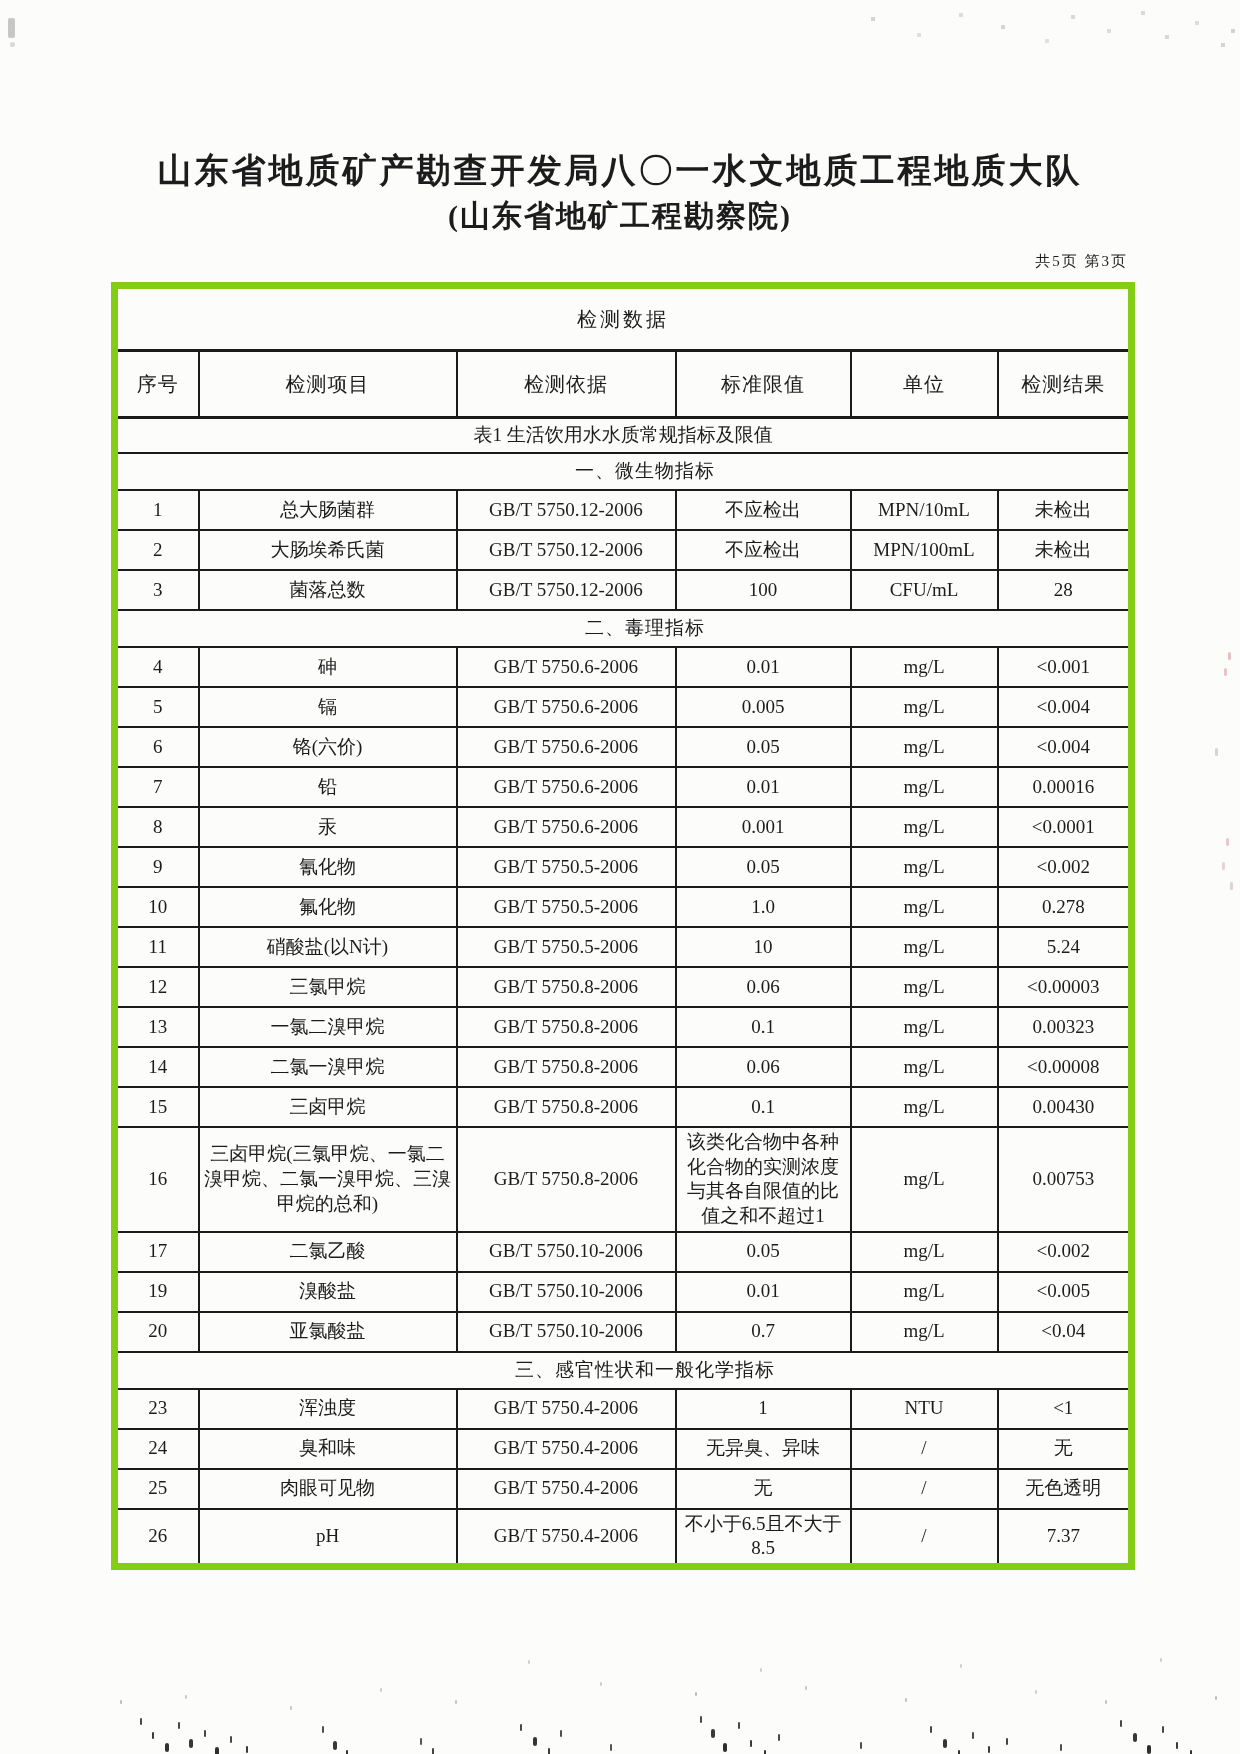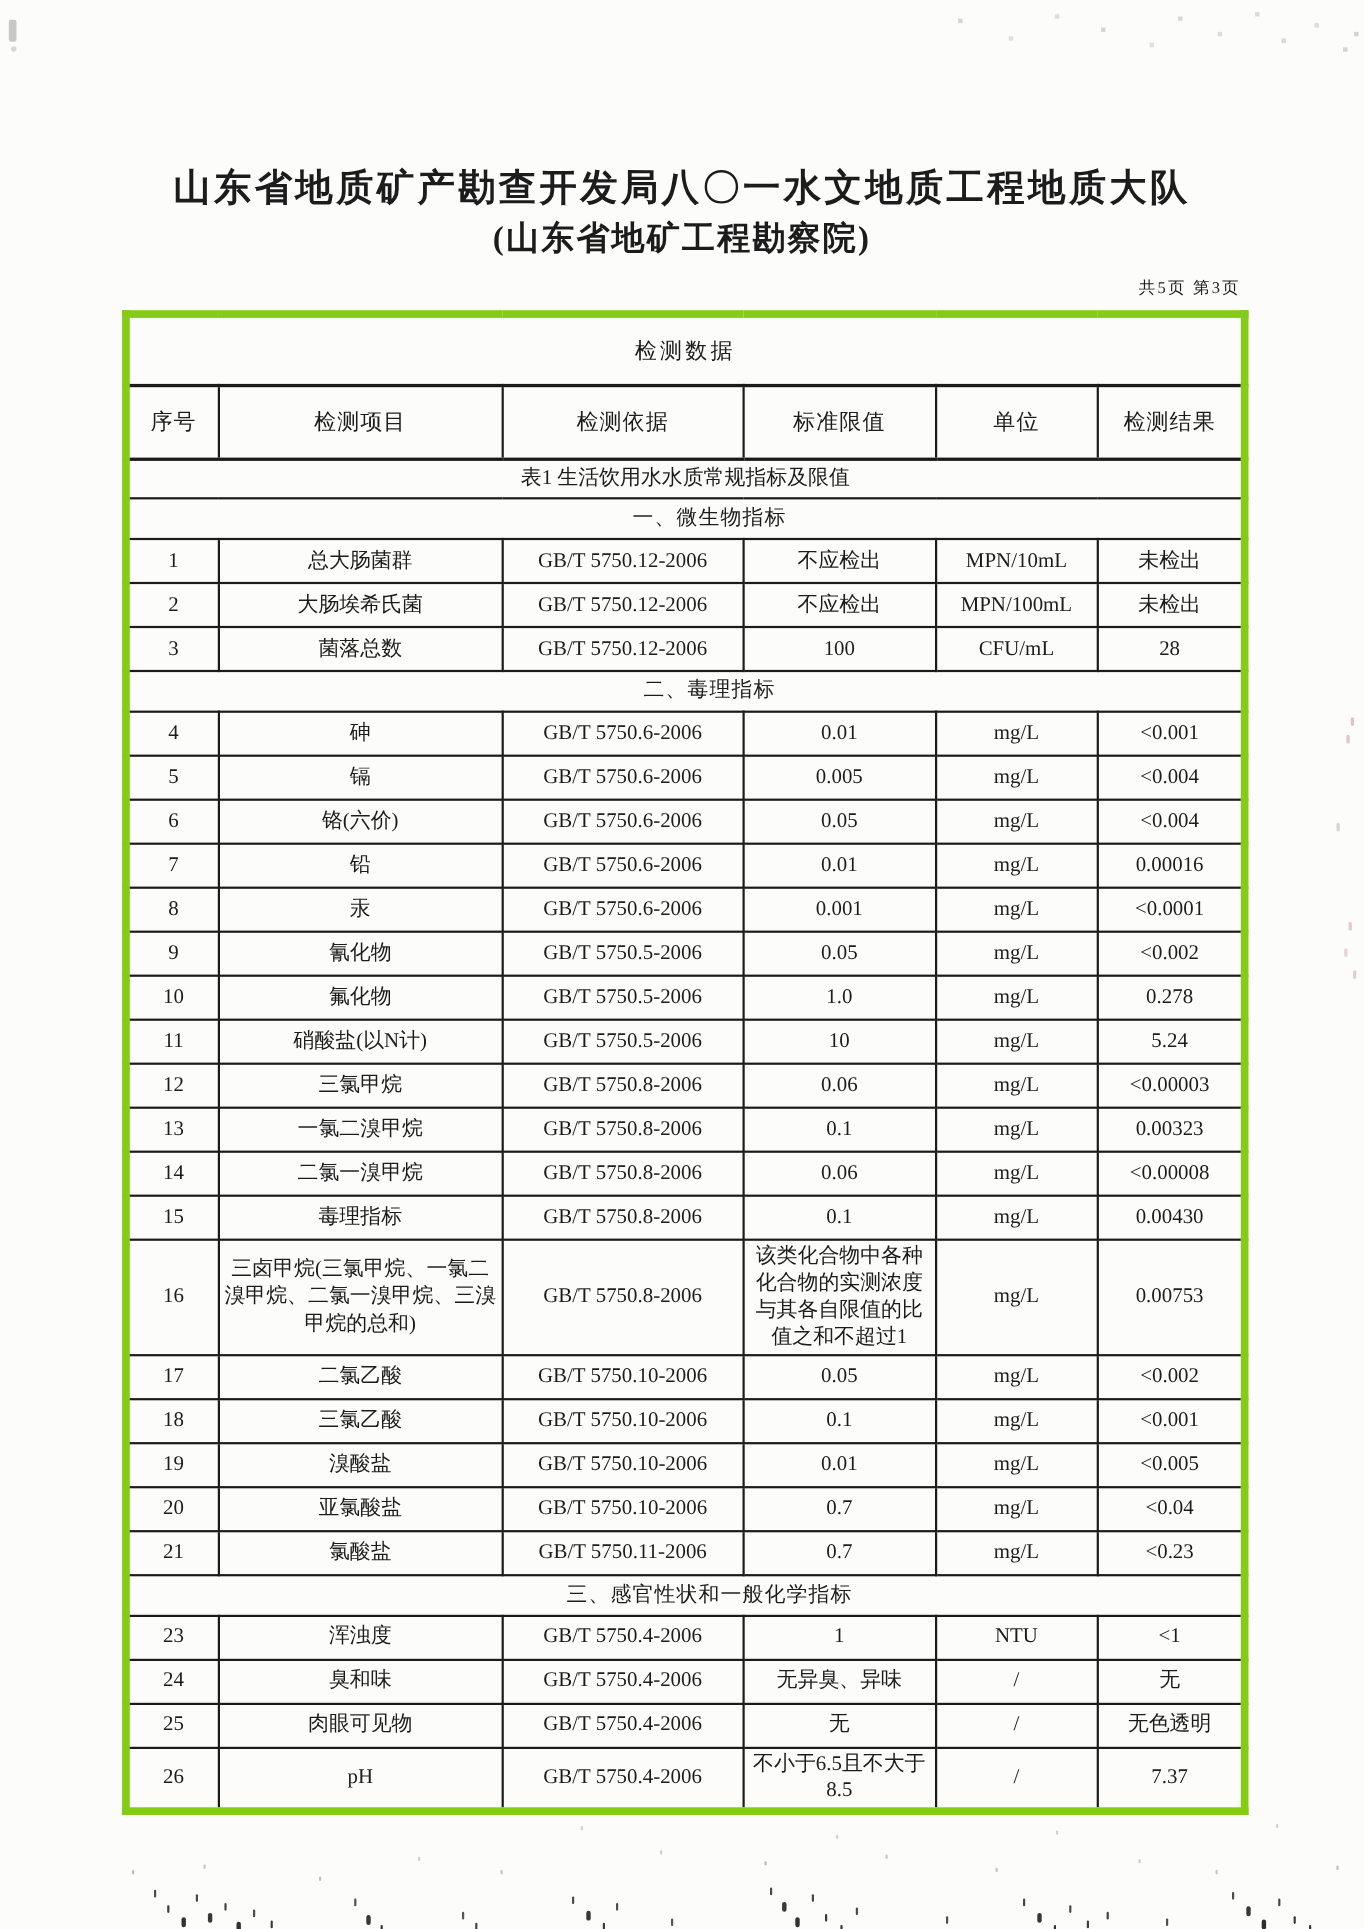--- a/index.html
+++ b/index.html
@@ -239,21 +239,21 @@
         <tr class="data">
           <td>14</td>
           <td>二氯一溴甲烷</td>
           <td>GB/T 5750.8-2006</td>
           <td>0.06</td>
           <td>mg/L</td>
           <td>&lt;0.00008</td>
         </tr>
         <tr class="data">
           <td>15</td>
-          <td>毒理指标</td>
+          <td>三卤甲烷</td>
           <td>GB/T 5750.8-2006</td>
           <td>0.1</td>
           <td>mg/L</td>
           <td>0.00430</td>
         </tr>
         <tr class="data">
           <td>16</td>
           <td>三卤甲烷(三氯甲烷、一氯二溴甲烷、二氯一溴甲烷、三溴甲烷的总和)</td>
           <td>GB/T 5750.8-2006</td>
           <td>该类化合物中各种化合物的实测浓度与其各自限值的比值之和不超过1</td>
@@ -262,50 +262,34 @@
         </tr>
         <tr class="data">
           <td>17</td>
           <td>二氯乙酸</td>
           <td>GB/T 5750.10-2006</td>
           <td>0.05</td>
           <td>mg/L</td>
           <td>&lt;0.002</td>
         </tr>
         <tr class="data">
-          <td>18</td>
-          <td>三氯乙酸</td>
-          <td>GB/T 5750.10-2006</td>
-          <td>0.1</td>
-          <td>mg/L</td>
-          <td>&lt;0.001</td>
-        </tr>
-        <tr class="data">
           <td>19</td>
           <td>溴酸盐</td>
           <td>GB/T 5750.10-2006</td>
           <td>0.01</td>
           <td>mg/L</td>
           <td>&lt;0.005</td>
         </tr>
         <tr class="data">
           <td>20</td>
           <td>亚氯酸盐</td>
           <td>GB/T 5750.10-2006</td>
           <td>0.7</td>
           <td>mg/L</td>
           <td>&lt;0.04</td>
-        </tr>
-        <tr class="data">
-          <td>21</td>
-          <td>氯酸盐</td>
-          <td>GB/T 5750.11-2006</td>
-          <td>0.7</td>
-          <td>mg/L</td>
-          <td>&lt;0.23</td>
         </tr>
         <tr class="section">
           <td colspan="6">三、感官性状和一般化学指标</td>
         </tr>
         <tr class="data">
           <td>23</td>
           <td>浑浊度</td>
           <td>GB/T 5750.4-2006</td>
           <td>1</td>
           <td>NTU</td>

